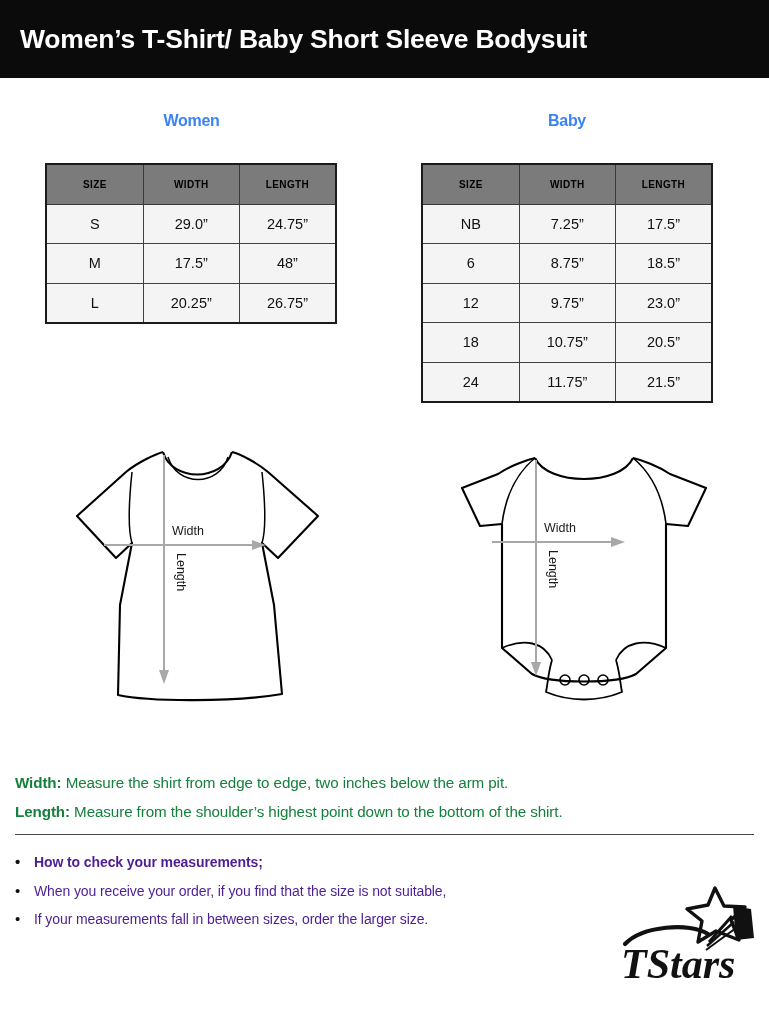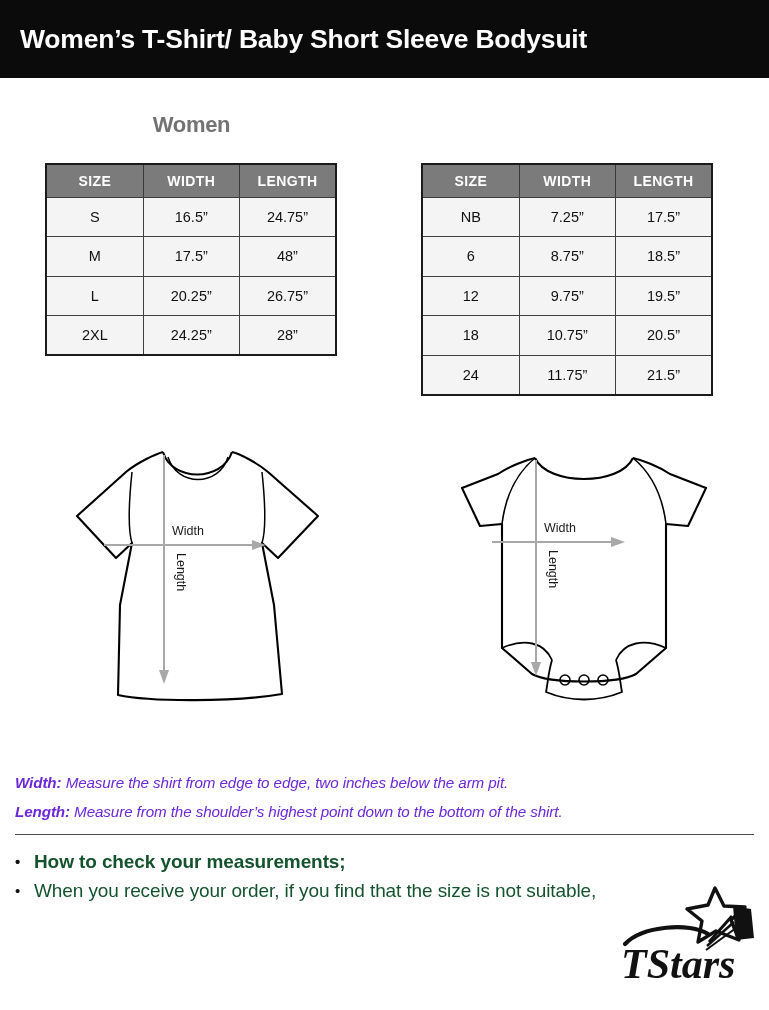--- a/index.html
+++ b/index.html
@@ -17,74 +17,74 @@
     position:absolute; left:0; top:0; width:769px; height:78px;
     background:#0b0b0c; display:flex; align-items:center;
   }
   .header-title{
     color:#ffffff; font-size:26.5px; font-weight:bold;
     letter-spacing:-0.2px; padding-left:20px; white-space:nowrap;
   }
 
   
   .sec-title{
-    position:absolute; font-size:22px; font-weight:bold;
-    color:#737373; text-align:center; letter-spacing:-0.3px;
+    position:absolute; font-size:16px; font-weight:bold;
+    color:#3b82f6; text-align:center; letter-spacing:-0.3px;
   }
   #title-women{ left:46px; top:112px; width:291px; }
   #title-baby { left:421px; top:112px; width:292px; }
 
   
   .size-table{
     position:absolute; border-collapse:collapse;
     border:2.5px solid #1b1b1b; table-layout:fixed;
   }
   #table-women{ left:45px;  top:163px; width:292px; }
   #table-baby { left:421px; top:163px; width:292px; }
   .size-table th{
-    background:#7b7b7b; color:#ffffff;
-    font-size:14px; font-weight:bold; letter-spacing:0.4px;
-    height:33px; text-align:center;
+    background:#7b7b7b; color:#000000;
+    font-size:10px; font-weight:bold; letter-spacing:0.4px;
+    height:40px; text-align:center;
     border:1.5px solid #3a3a3a;
   }
   .size-table td{
     background:#f4f4f4; color:#111111;
     font-size:14.5px; font-weight:500;
     height:39.5px; text-align:center;
     border:1.5px solid #3f3f3f;
   }
   .size-table col.c-size  { width:33.5%; }
   .size-table col.c-width { width:33.2%; }
   .size-table col.c-len   { width:33.3%; }
 
   
   .diagram{ position:absolute; }
   #diagram-tshirt  { left:60px;  top:430px; width:290px; height:290px; }
   #diagram-bodysuit{ left:440px; top:430px; width:290px; height:290px; }
   .measure-label{ font-family:"Liberation Sans", sans-serif; font-size:12.5px; fill:#1a1a1a; }
 
   
   .note{
-    position:absolute; left:15px; font-size:15.2px; color:#6d28d9;
-    white-space:nowrap; letter-spacing:-0.1px;font-style:italic;
+    position:absolute; left:15px; font-size:15.2px; color:#15803d;
+    white-space:nowrap; letter-spacing:-0.1px;
   }
   #note-width { top:774px; }
   #note-length{ top:803px;text-align:center; }
   .note b{ font-weight:bold; }
 
   .divider{
     position:absolute; left:15px; top:834px; width:739px; height:0;
     border-top:1.6px solid #4a4a4a;
   }
 
   
   .bullets{ position:absolute; left:15px; top:848px; width:620px; }
   .bullet-row{
     position:relative; padding-left:19px;
-    font-size:19px; color:#14532d; line-height:28.5px;
+    font-size:14px; color:#4c1d95; line-height:28.5px;
     white-space:nowrap; letter-spacing:-0.1px;
   }
   .bullet-row.has-dot::before{
     content:"\2022"; position:absolute; left:0; top:0;
     font-size:15px; color:#111;
   }
   .bullet-row.bold{ font-weight:bold; }
   .bullet-row.cont{ padding-left:19px; }
 
   
@@ -93,54 +93,50 @@
 </head>
 <body>
 
 <div id="page">
 
   <div class="header-bar">
     <div class="header-title">Women’s T-Shirt/ Baby Short Sleeve Bodysuit</div>
   </div>
 
   <div class="sec-title" id="title-women">Women</div>
+  <div class="sec-title" id="title-baby">Baby</div>
 
   <table class="size-table" id="table-women">
     <colgroup>
         <col class="c-size">
         <col class="c-width">
         <col class="c-len">
       </colgroup>
     <thead>
       <tr>
         <th>SIZE</th>
         <th>WIDTH</th>
         <th>LENGTH</th>
       </tr>
     </thead>
     <tbody>
       <tr>
         <td>S</td>
-        <td>16.5”</td>
+        <td>29.0”</td>
         <td>24.75”</td>
       </tr>
       <tr>
         <td>M</td>
         <td>17.5”</td>
         <td>48”</td>
       </tr>
       <tr>
         <td>L</td>
         <td>20.25”</td>
         <td>26.75”</td>
-      </tr>
-      <tr>
-        <td>2XL</td>
-        <td>24.25”</td>
-        <td>28”</td>
       </tr>
     </tbody>
   </table>
 
   <table class="size-table" id="table-baby">
     <colgroup>
         <col class="c-size">
         <col class="c-width">
         <col class="c-len">
       </colgroup>
@@ -158,21 +154,21 @@
         <td>17.5”</td>
       </tr>
       <tr>
         <td>6</td>
         <td>8.75”</td>
         <td>18.5”</td>
       </tr>
       <tr>
         <td>12</td>
         <td>9.75”</td>
-        <td>19.5”</td>
+        <td>23.0”</td>
       </tr>
       <tr>
         <td>18</td>
         <td>10.75”</td>
         <td>20.5”</td>
       </tr>
       <tr>
         <td>24</td>
         <td>11.75”</td>
         <td>21.5”</td>
@@ -254,20 +250,23 @@
 
   <div class="divider"></div>
 
   <div class="bullets">
     <div class="bullet-row has-dot bold">
       <span>How to check your measurements;</span>
     </div>
     <div class="bullet-row has-dot">
       <span>When you receive your order, if you find that the size is not suitable,</span>
     </div>
+    <div class="bullet-row has-dot">
+      <span>If your measurements fall in between sizes, order the larger size.</span>
+    </div>
   </div>
 
   <svg id="logo" viewBox="0 0 150 112">
 
     <g>
       <path d="M103 6 L112 24 L133 25 L119 38 L127 58 L104 49 L86 60 L90 39 L75 27 L96 23 Z" fill="none" stroke="#111111" stroke-width="3.4" stroke-linejoin="round"></path>
       <path d="M121 24 L139 27 L142 56 L124 58 Z" fill="#111111"></path>
 
       <path d="M97 60 L120 34" stroke="#111111" stroke-width="3" fill="none"></path>
       <path d="M95 64 L122 40" stroke="#111111" stroke-width="2.4" fill="none"></path>

